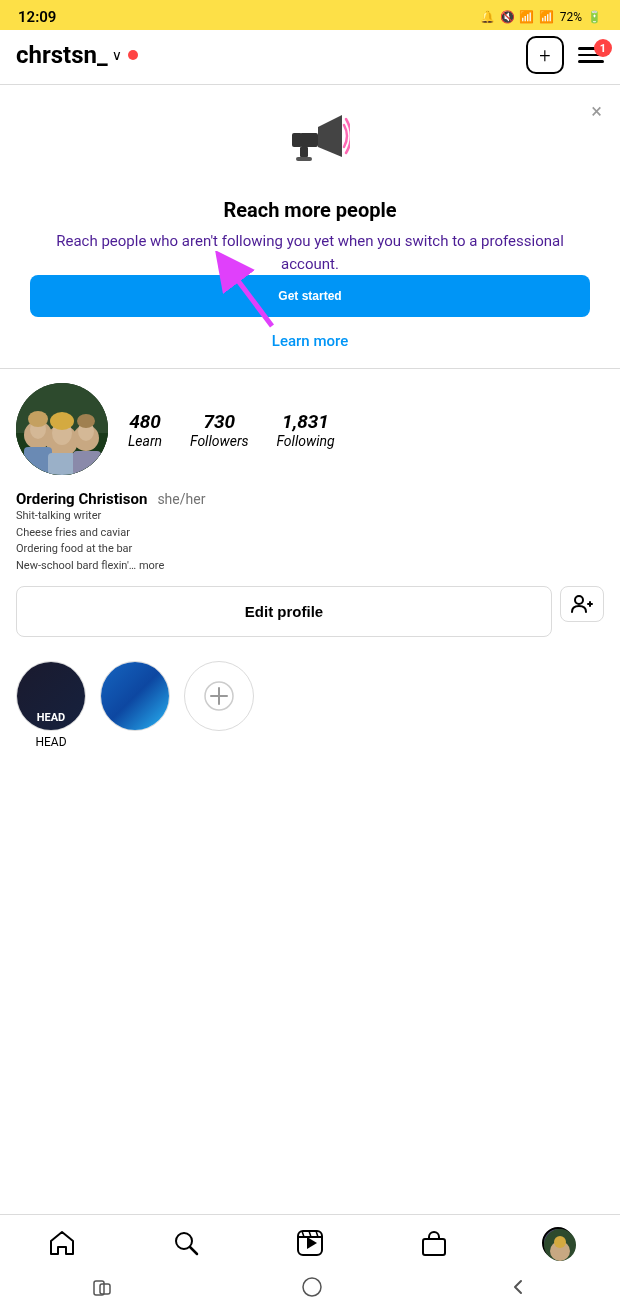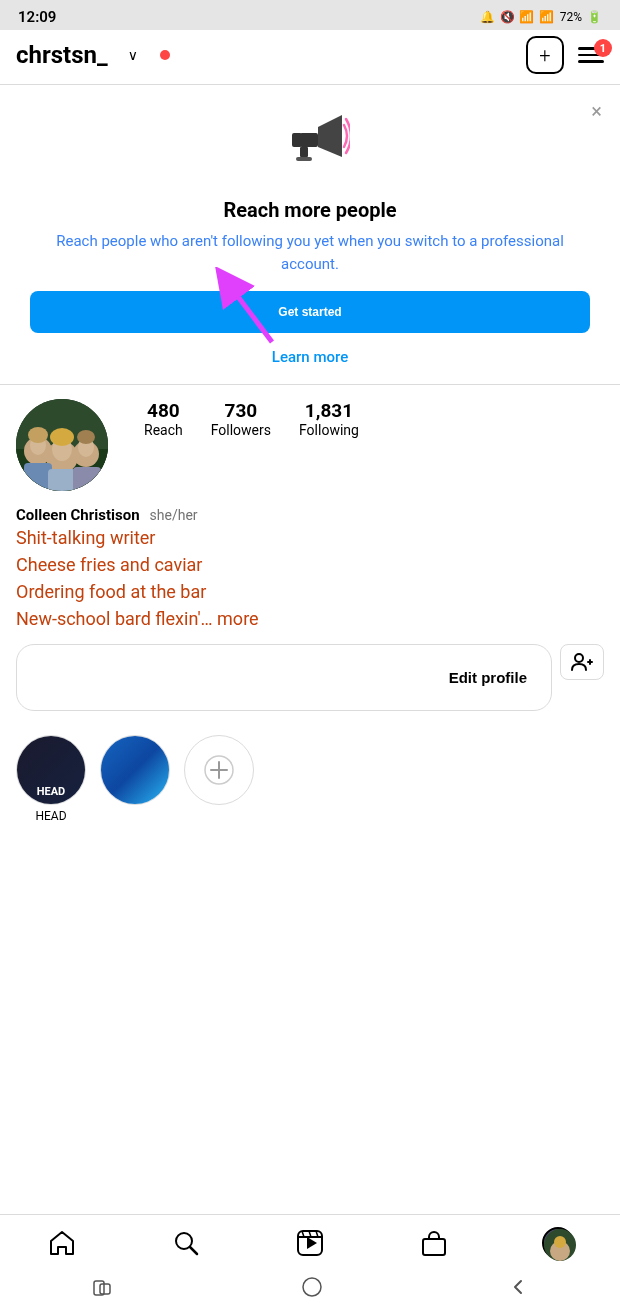--- a/index.html
+++ b/index.html
@@ -11,21 +11,21 @@
       min-height: 1309px;
       overflow-x: hidden;
     }
 
     
     .status-bar {
       display: flex;
       justify-content: space-between;
       align-items: center;
       padding: 8px 18px 4px;
-      background: #e5e5e5;
+      background: #fde047;
     }
     .status-time {
       font-size: 15px;
       font-weight: 600;
       color: #000;
     }
     .status-icons {
       display: flex;
       align-items: center;
       gap: 5px;
@@ -38,21 +38,21 @@
     .top-nav {
       display: flex;
       justify-content: space-between;
       align-items: center;
       padding: 6px 16px 10px;
       background: #fff;
     }
     .nav-username-row {
       display: flex;
       align-items: center;
-      gap: 20px;
+      gap: 4px;
     }
     .nav-username {
       font-size: 24px;
       font-weight: 700;
       color: #000;
     }
     .nav-chevron {
       font-size: 14px;
       color: #000;
     }
@@ -130,23 +130,22 @@
       cursor: pointer;
     }
     .promo-title {
       font-size: 20px;
       font-weight: 700;
       color: #000;
       margin-bottom: 8px;
     }
     .promo-desc {
       font-size: 15px;
-      color: #3b82f6;
+      color: #4c1d95;
       line-height: 1.5;
-      margin-bottom: 16px;
     }
     .btn-get-started {
       display: block;
       width: 100%;
       padding: 14px;
       background: #0095f6;
       color: #fff;
       font-size: 12px;
       font-weight: 600;
       border: none;
@@ -163,23 +162,24 @@
       text-align: right;
     }
 
     
     .profile-section {
       padding: 14px 16px 10px;
       background: #fff;
     }
     .profile-header {
       display: flex;
-      align-items: flex-start;
-      gap: 36px;
+      align-items: center;
+      gap: 20px;
       margin-bottom: 14px;
+      font-style: italic;
     }
     .avatar-container {
       width: 92px;
       height: 92px;
       border-radius: 50%;
       overflow: hidden;
       flex-shrink: 0;
       background: #555;
     }
     .stats-row {
@@ -209,47 +209,46 @@
       font-weight: 700;
       color: #000;
       display: inline;
     }
     .profile-pronouns {
       font-size: 14px;
       color: #737373;
       margin-left: 6px;
     }
     .bio-line {
-      font-size: 18px;
-      color: #c2410c;
+      font-size: 11px;
+      color: #404040;
       line-height: 1.5;
     }
     .bio-link {
       font-size: 15px;
       color: #00376b;
       margin-top: 2px;
     }
 
     
     .profile-buttons {
       display: flex;
       gap: 8px;
       margin-top: 12px;
     }
     .btn-edit-profile {
       flex: 1;
-      padding: 24px;
+      padding: 16px;
       background: #fff;
       border: 1px solid #dbdbdb;
-      border-radius: 18px;
+      border-radius: 8px;
       font-size: 15px;
       font-weight: 600;
       color: #000;
       cursor: pointer;
-      text-align: right;
     }
     .btn-add-person {
       width: 44px;
       height: 36px;
       background: #fff;
       border: 1px solid #dbdbdb;
       border-radius: 8px;
       cursor: pointer;
       display: flex;
       align-items: center;
@@ -480,36 +479,36 @@
           <rect x="8" y="64" width="28" height="28" rx="4" fill="#6a8ab4"></rect>
           <rect x="32" y="70" width="28" height="22" rx="4" fill="#9ab0c8"></rect>
           <rect x="57" y="68" width="28" height="24" rx="4" fill="#8a8aaa"></rect>
         </svg>
       </div>
     </div>
 
     <div class="stats-row">
       <div class="stat-item">
         <span class="stat-number">480</span>
-        <span class="stat-label">Reach</span>
+        <span class="stat-label">Learn</span>
       </div>
       <div class="stat-item">
         <span class="stat-number">730</span>
         <span class="stat-label">Followers</span>
       </div>
       <div class="stat-item">
         <span class="stat-number">1,831</span>
         <span class="stat-label">Following</span>
       </div>
     </div>
   </div>
 
   <div>
     <div>
-      <span class="profile-name">Colleen Christison</span>
+      <span class="profile-name">Ordering Christison</span>
       <span class="profile-pronouns">she/her</span>
     </div>
     <div class="bio-line">Shit-talking writer</div>
     <div class="bio-line">Cheese fries and caviar</div>
     <div class="bio-line">Ordering food at the bar</div>
     <div class="bio-line">New-school bard flexin'… more</div>
   </div>
 
   <div class="profile-buttons">
     <button class="btn-edit-profile">Edit profile</button>

